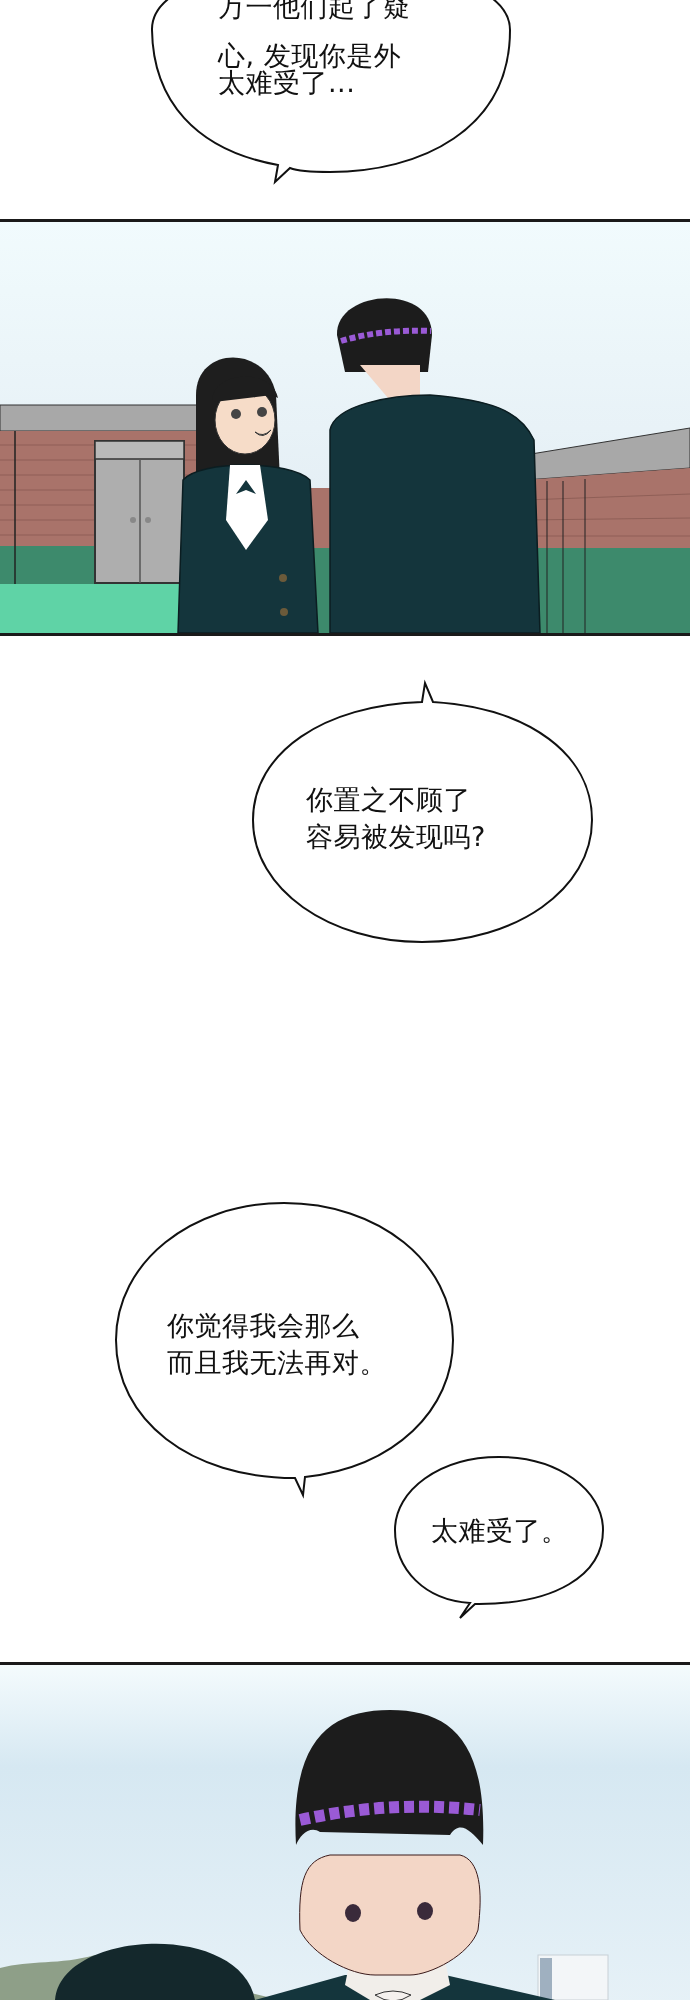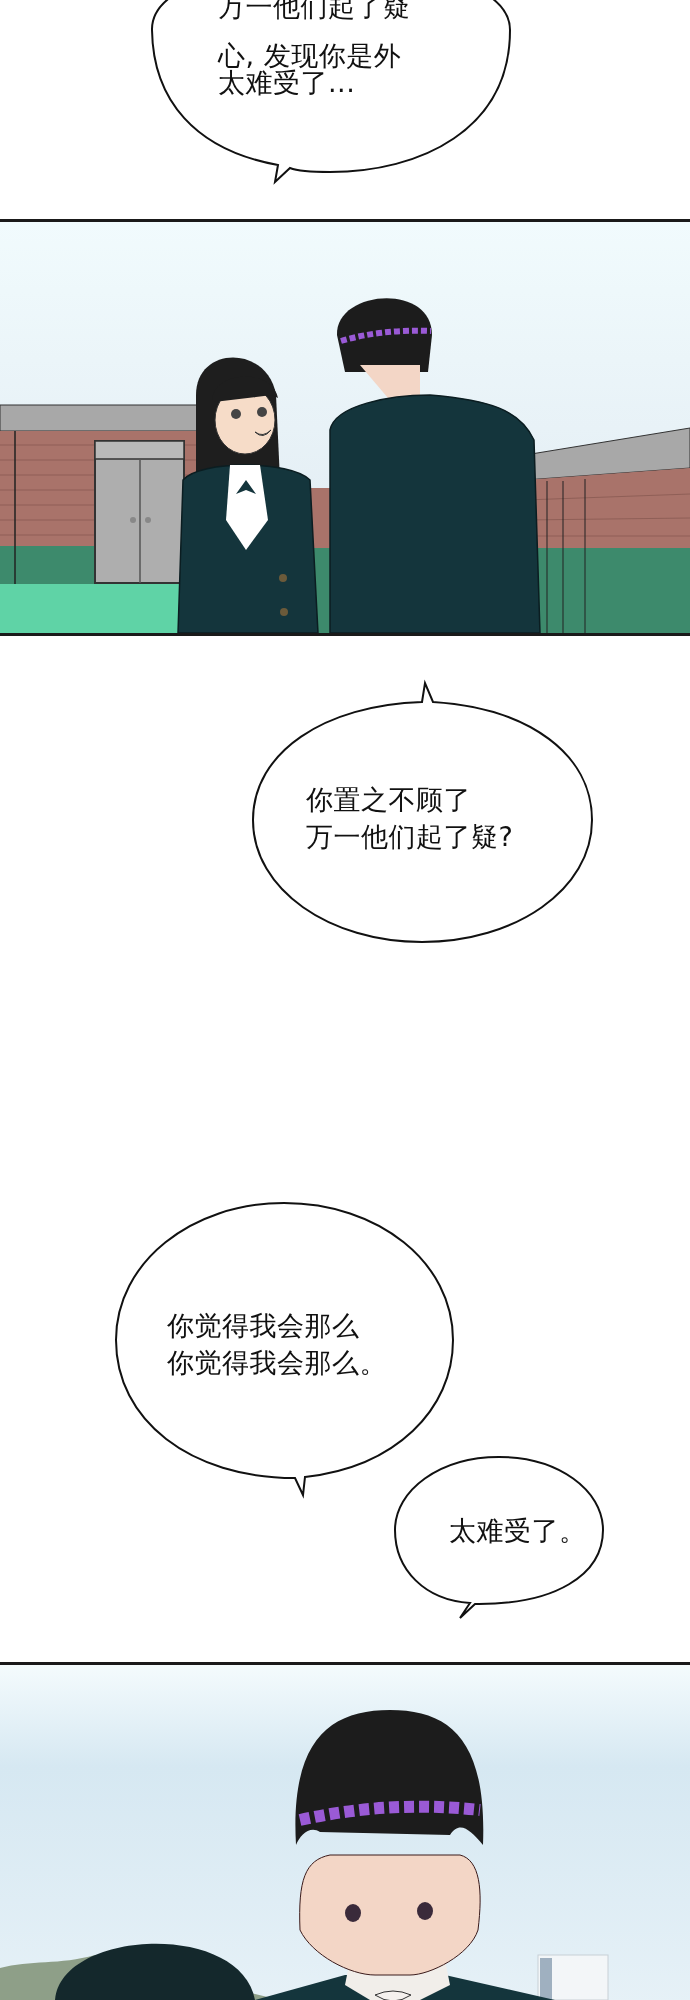--- a/index.html
+++ b/index.html
@@ -89,36 +89,36 @@
       <path d="M 330 430 C 335 405 390 395 430 395 C 490 400 520 410 534 440 L 540 633 L 330 633 Z" fill="#14353c" stroke="#0b1d21" stroke-width="1.5"></path>
     </g>
   </svg>
 </div>
 
 <div>
   <svg class="bubble-svg" style="left:0;top:0" width="690" height="1000">
     <path d="M 422 702 L 425 683 L 433 702 C 530 708 592 755 592 820 C 592 890 515 942 422 942 C 330 942 253 890 253 820 C 253 752 325 705 422 702 Z" fill="#fff" stroke="#111" stroke-width="2"></path>
   </svg>
   <div class="btext" style="left:306px;top:781px">你置之不顾了</div>
-  <div class="btext" style="left:306px;top:818px">万一他们起了疑?</div>
+  <div class="btext" style="left:306px;top:818px">容易被发现吗?</div>
 </div>
 
 <div>
   <svg class="bubble-svg" style="left:0;top:0" width="690" height="1700">
     <path d="M 295 1478 C 190 1478 116 1420 116 1340 C 116 1262 192 1203 284 1203 C 378 1203 453 1262 453 1340 C 453 1410 395 1467 305 1477 L 303 1495 Z" fill="#fff" stroke="#111" stroke-width="2"></path>
   </svg>
   <div class="btext" style="left:167px;top:1307px">你觉得我会那么</div>
-  <div class="btext" style="left:167px;top:1344px">你觉得我会那么。</div>
+  <div class="btext" style="left:167px;top:1344px">而且我无法再对。</div>
 </div>
 
 <div>
   <svg class="bubble-svg" style="left:0;top:0" width="690" height="1700">
     <path d="M 470 1603 C 425 1600 395 1570 395 1530 C 395 1490 440 1457 499 1457 C 558 1457 603 1490 603 1530 C 603 1575 555 1605 475 1604 L 460 1618 Z" fill="#fff" stroke="#111" stroke-width="2"></path>
   </svg>
-  <div class="btext" style="left:449px;top:1512px">太难受了。</div>
+  <div class="btext" style="left:431px;top:1512px">太难受了。</div>
 </div>
 
 <div class="panel" style="top:1662px;height:360px;border-bottom:none">
   <svg width="690" height="340" viewBox="0 1665 690 340">
     <defs>
       <linearGradient id="sky2" x1="0" y1="0" x2="0" y2="1">
         <stop offset="0" stop-color="#f4fbfd"></stop>
           <stop offset="0.3" stop-color="#d6e8f2"></stop>
           <stop offset="1" stop-color="#e6f1f7"></stop>
       </linearGradient>

